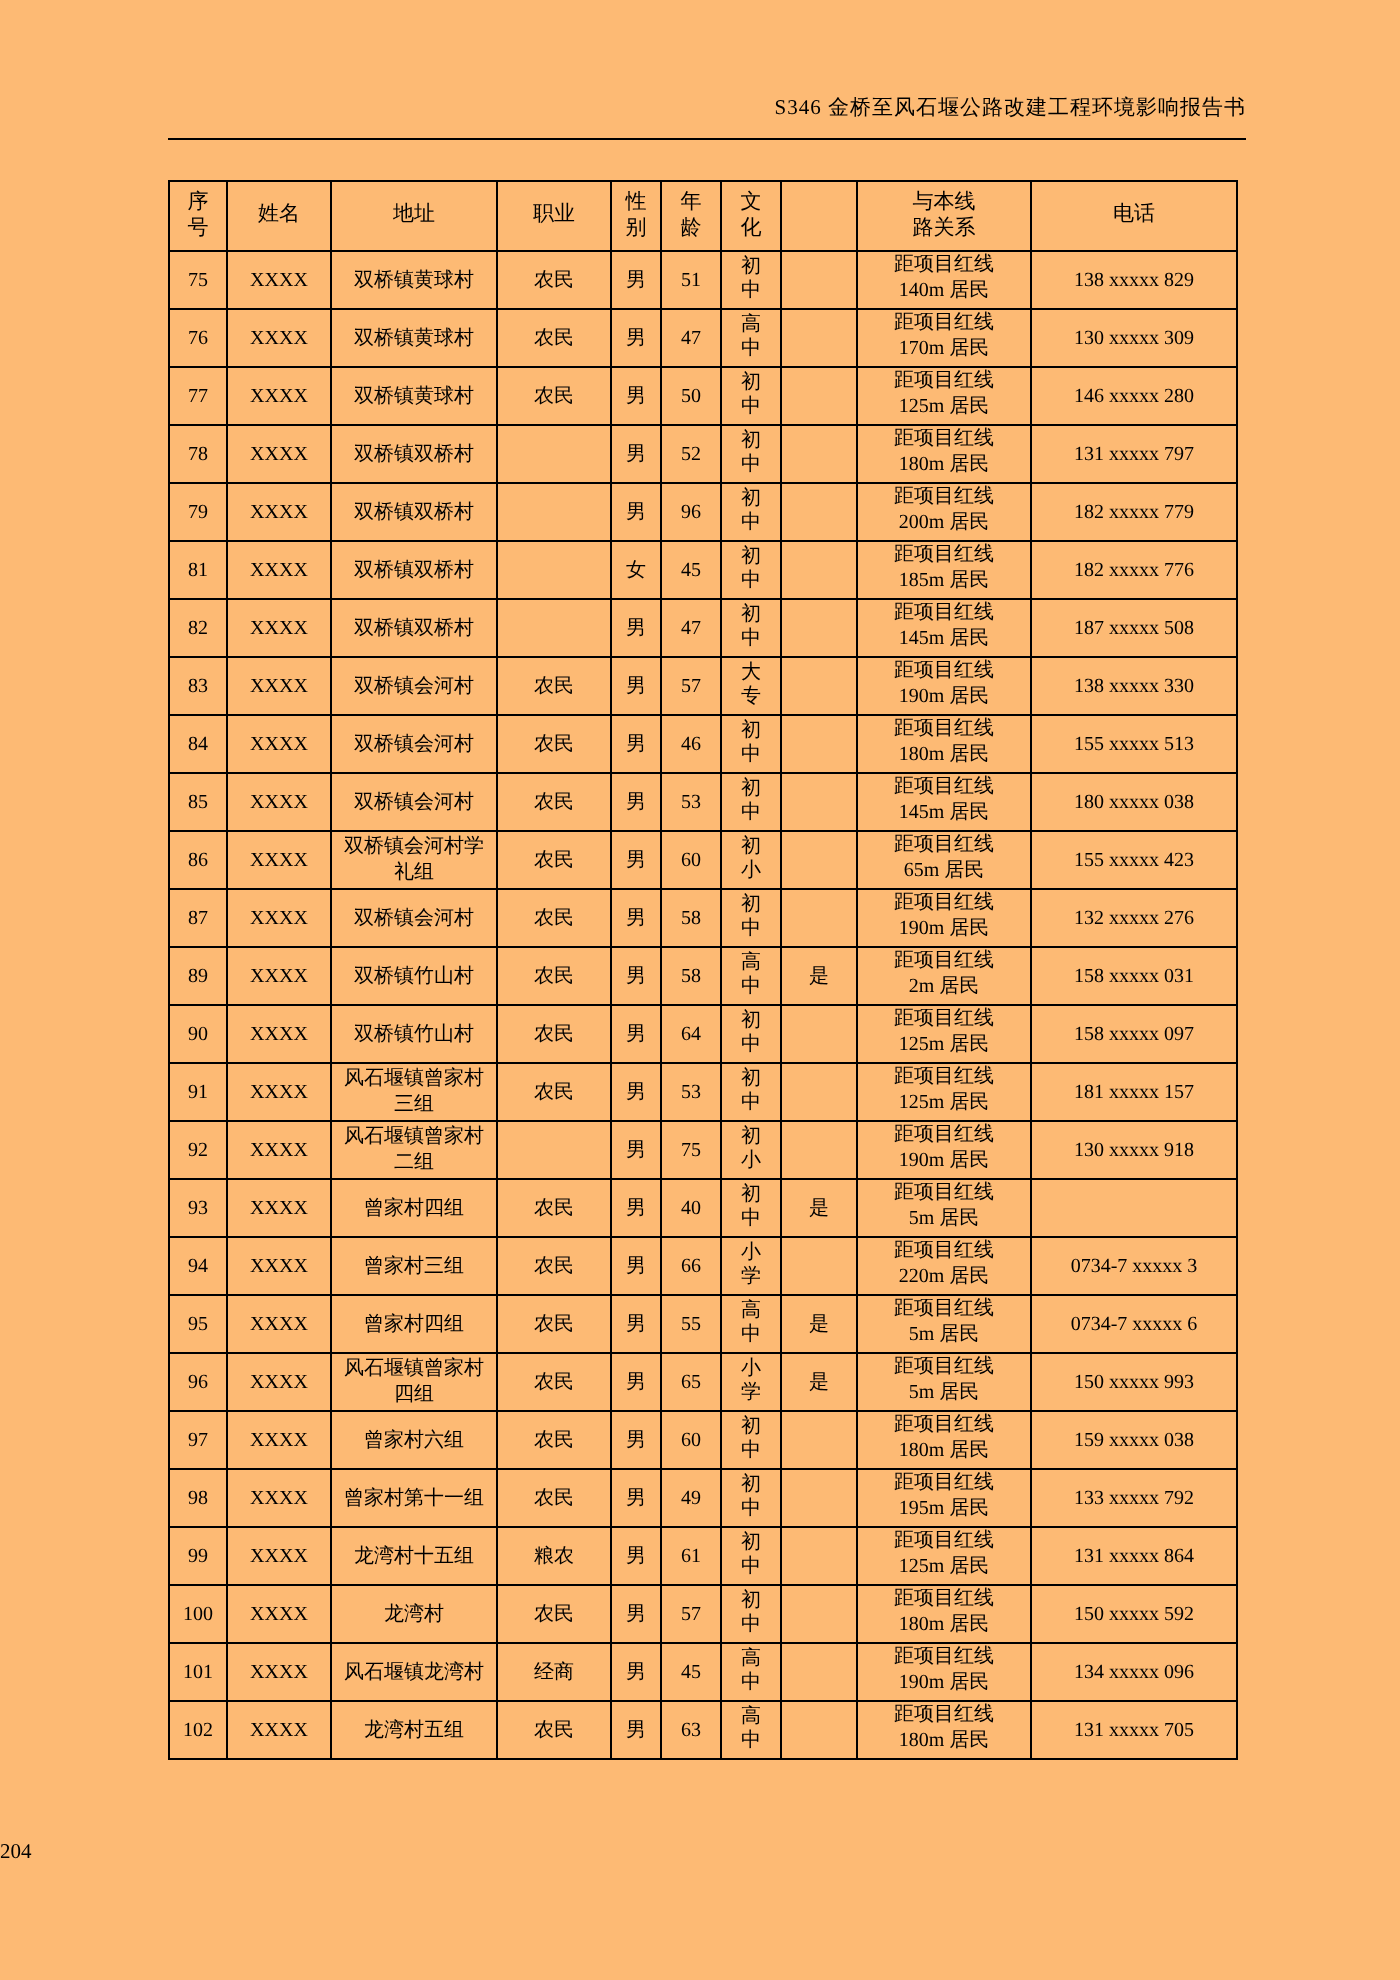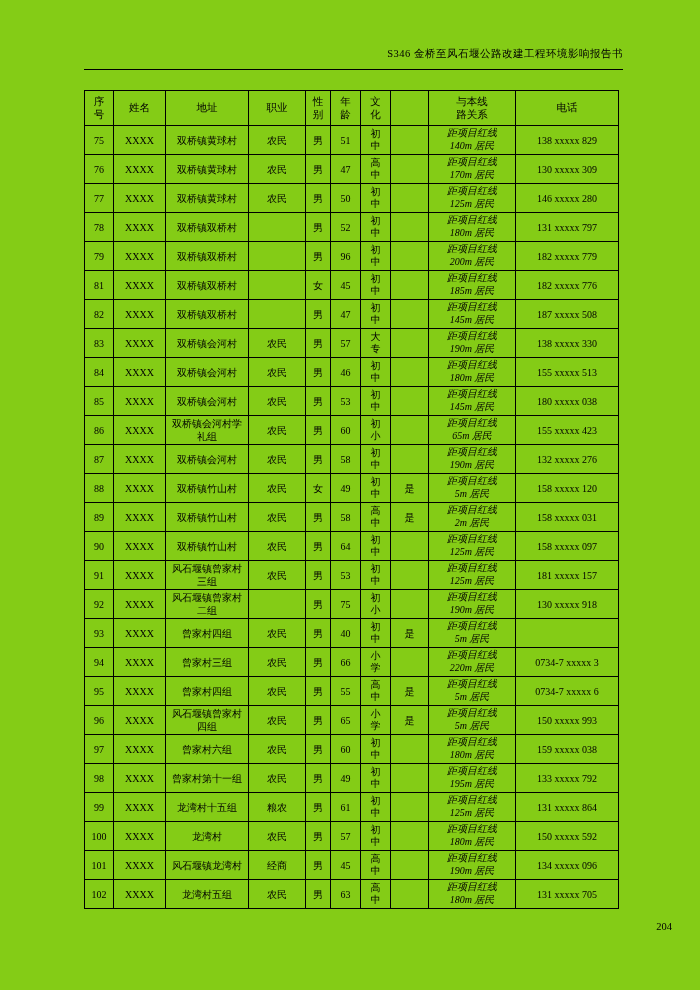--- a/index.html
+++ b/index.html
@@ -1,18 +1,18 @@
 <!DOCTYPE html>
 <html><head>
 <meta charset="utf-8">
 <style>
   html,body { margin:0; padding:0; background:#e8e8e8; }
   .page {
     position:relative; width:700px; height:990px; margin:0 auto;
-    background:#84cc16; color:#000;
+    background:#fdba74; color:#000;
     font-family:"Liberation Serif","DejaVu Serif",serif;
   }
   .doc-header {
     position:absolute; top:47px; left:84px; width:539px;
     text-align:right; font-size:10.5px; letter-spacing:0.5px; white-space:nowrap;
   }
   .header-rule {
     position:absolute; top:69px; left:84px; width:539px; height:0;
     border-top:1.6px solid #000;
   }
@@ -24,24 +24,24 @@
   .survey th, .survey td {
     border:1px solid #000; text-align:center; vertical-align:middle;
     padding:1px 2px; overflow:hidden;
     font-size:10px; line-height:1.3; font-weight:normal;
   }
   .survey thead th { height:32px; font-size:10.5px; }
   .survey tbody td { height:26px; }
   .vstack { display:inline-block; width:1.15em; line-height:1.25; }
   .w2 { display:inline-block; width:2.3em; line-height:1.25;margin-left:41px; }
   .w3 { display:inline-block; width:3.4em; line-height:1.25; }
-  .col-rel div { line-height:1.28;font-style:italic; }
+  .col-rel div { line-height:1.28; }
   .footer {
     position:absolute; top:921px; left:0; width:672px;
-    text-align:right; font-size:10.5px;
+    text-align:left; font-size:10.5px;
   }
 </style>
 </head>
 <body>
 
 <div class="page">
 
   <div class="doc-header">S346 金桥至风石堰公路改建工程环境影响报告书</div>
   <div class="header-rule"></div>
 
@@ -259,35 +259,20 @@
       <td>58</td>
       <td><span class="vstack">初中</span></td>
       <td></td>
       <td class="col-rel">
         <div>距项目红线</div>
         <div>190m 居民</div>
       </td>
       <td>132 xxxxx 276</td>
     </tr>
 
-    <tr>
-      <td>88</td>
-      <td>XXXX</td>
-      <td>双桥镇竹山村</td>
-      <td>农民</td>
-      <td>女</td>
-      <td>49</td>
-      <td><span class="vstack">初中</span></td>
-      <td>是</td>
-      <td class="col-rel">
-        <div>距项目红线</div>
-        <div>5m 居民</div>
-      </td>
-      <td>158 xxxxx 120</td>
-    </tr>
 
     <tr>
       <td>89</td>
       <td>XXXX</td>
       <td>双桥镇竹山村</td>
       <td>农民</td>
       <td>男</td>
       <td>58</td>
       <td><span class="vstack">高中</span></td>
       <td>是</td>

